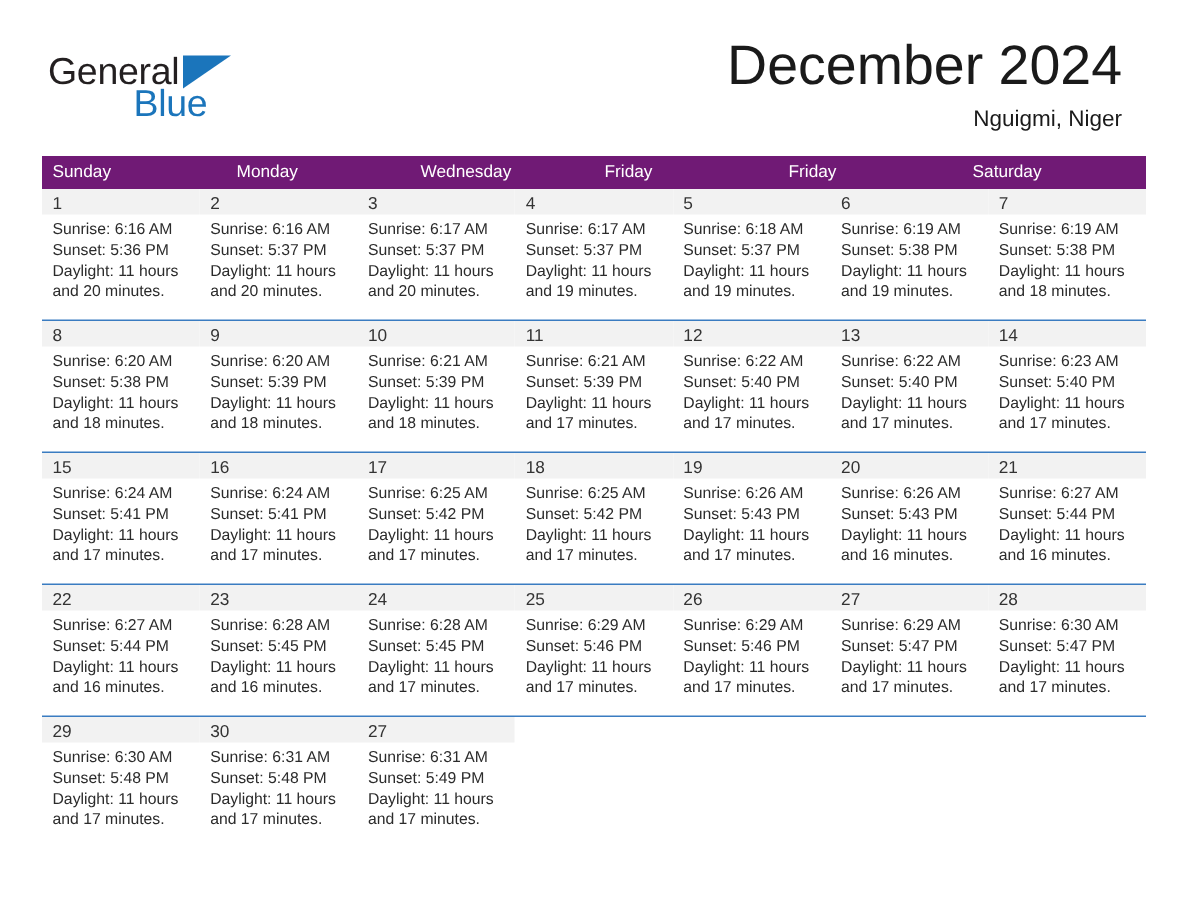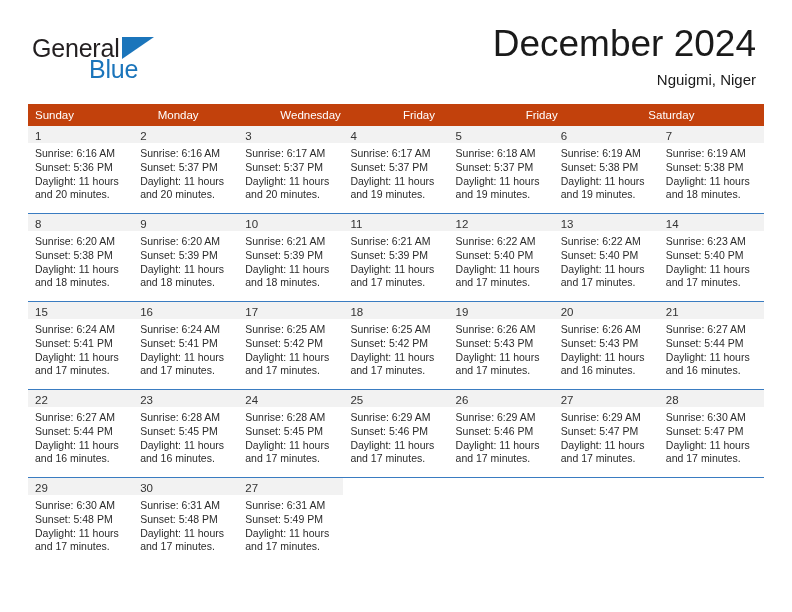--- a/index.html
+++ b/index.html
@@ -19,21 +19,21 @@
     width: 792px;
     height: 612px;
     box-sizing: border-box;
   }
 
   
   .header {
     position: absolute;
     left: 28px;
     top: 26px;
-    right: 36px;
+    right: 44px;
     height: 72px;
   }
   .logo {
     position: absolute;
     left: 4px;
     top: 8px;
     width: 200px;
     height: 60px;
   }
   .logo-general {
@@ -87,21 +87,21 @@
 
   
   .calendar {
     position: absolute;
     left: 28px;
     top: 104px;
     width: 736px;
   }
   .weekday-row {
     display: flex;
-    background: #c2410c;
+    background: #701a75;
   }
   .weekday {
     flex: 1 1 0;
     min-width: 0;
     color: #ffffff;
     font-size: 11.5px;
     line-height: 20px;
     padding: 1px 0 1px 7px;
     box-sizing: border-box;
     white-space: nowrap;

